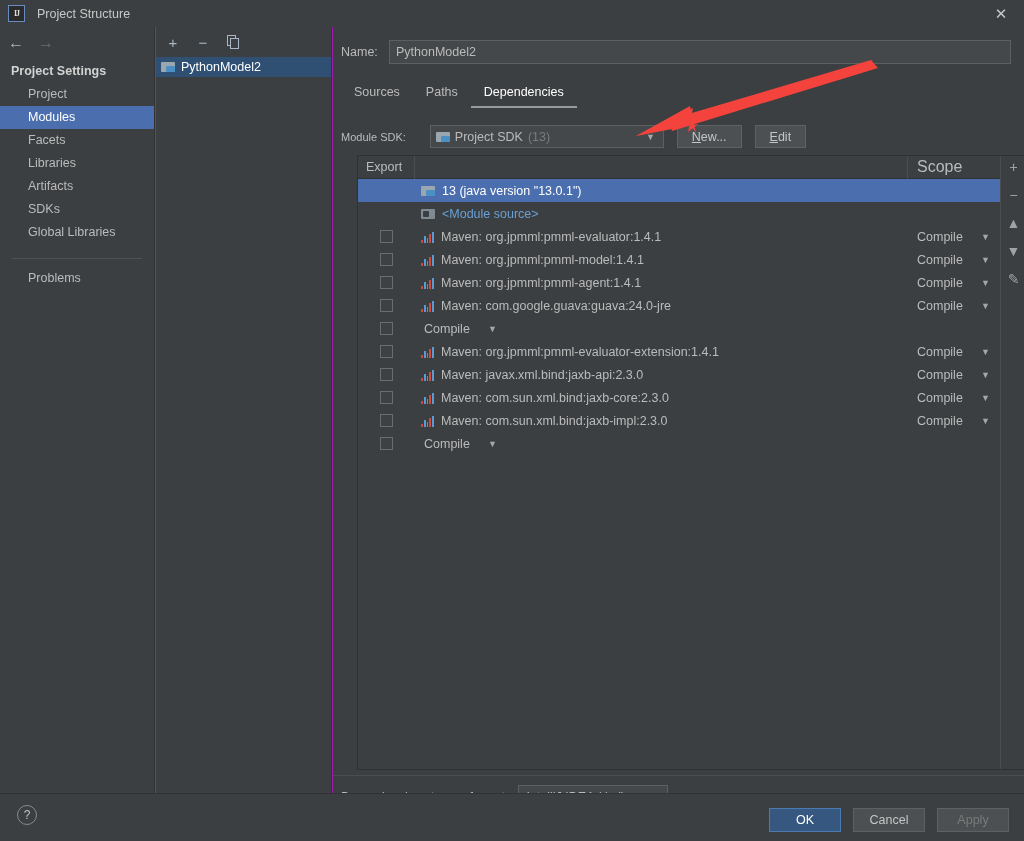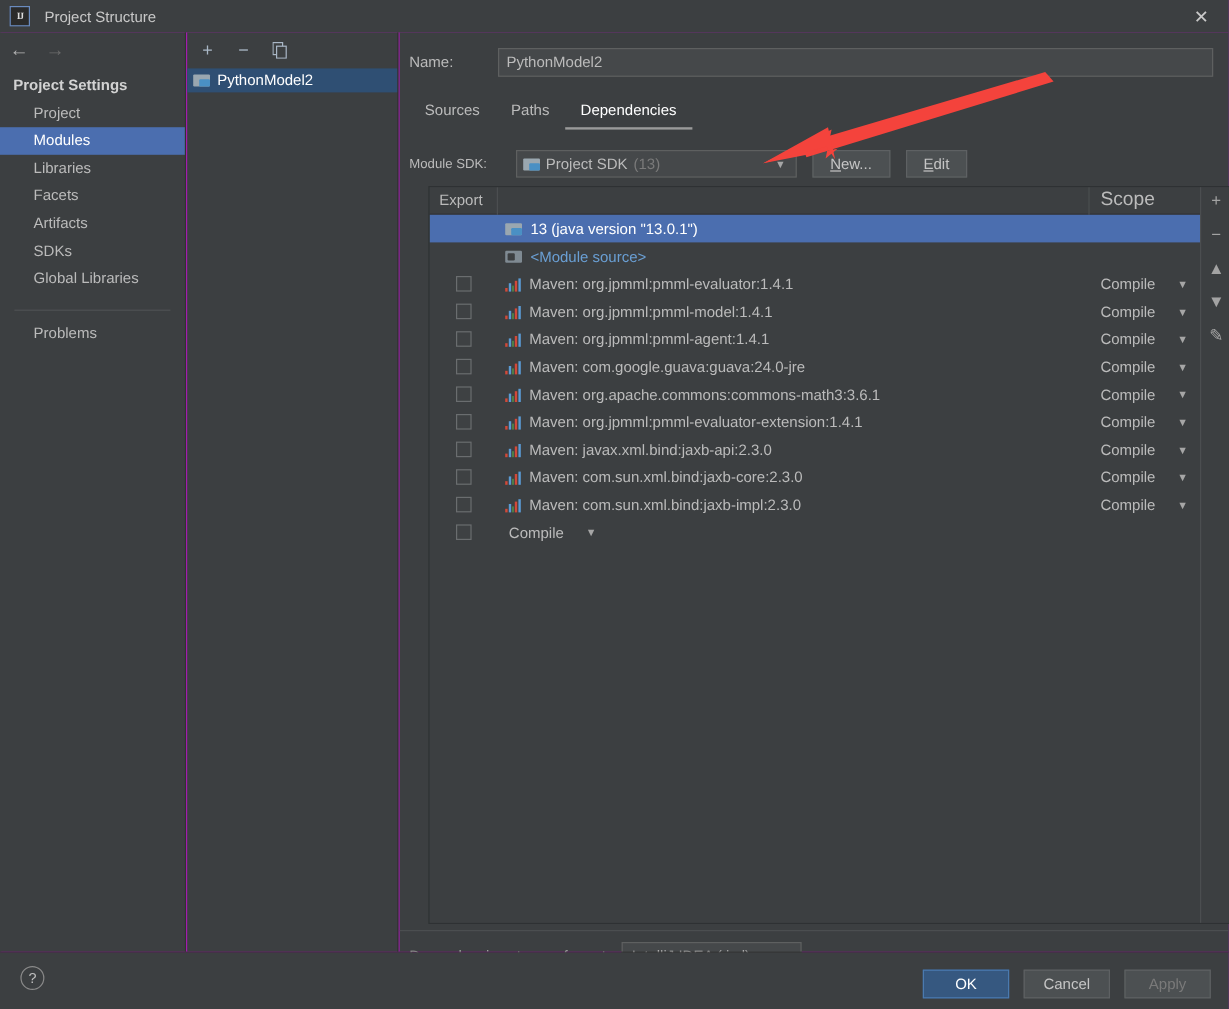--- a/index.html
+++ b/index.html
@@ -63,21 +63,21 @@
   .mod-list { background: #3c3f41; }
   .mod-row {
     height: 20px; display: flex; align-items: center; gap: 6px;
     padding-left: 5px; font-size: 12.5px; color: #bbbbbb;
   }
   .mod-row.sel { background: #2f4f73; color: #ffffff; }
 
   
   .content { position: absolute; left: 333px; top: 27px; width: 691px; height: 766px; background: #3c3f41; }
 
-  .name-row { display: flex; align-items: center; height: 24px; margin: 13px 13px 0 8px; gap: 26px; }
+  .name-row { display: flex; align-items: center; height: 24px; margin: 13px 13px 0 8px; }
   .name-label { width: 48px; font-size: 12.5px; color: #bbbbbb; }
   .name-field {
     flex: 1; height: 24px; background: #45484a; border: 1px solid #5e6060;
     color: #bbbbbb; font-size: 12.5px; line-height: 22px; padding-left: 6px;
   }
 
   .tabs { display: flex; margin: 16px 0 0 8px; gap: 0; }
   .tab {
     padding: 5px 13px 7px 13px; font-size: 12.5px; color: #bbbbbb;
     border-bottom: 2px solid transparent;
@@ -193,22 +193,22 @@
 
   <div class="nav">
     <div class="nav-arrows">
       <span class="arr">←</span>
       <span class="arr dis">→</span>
     </div>
 
     <div class="nav-group">Project Settings</div>
     <div class="nav-item">Project</div>
     <div class="nav-item sel">Modules</div>
+    <div class="nav-item">Facets</div>
     <div class="nav-item">Libraries</div>
-    <div class="nav-item">Facets</div>
     <div class="nav-item">Artifacts</div>
 
     <div class="nav-item">SDKs</div>
     <div class="nav-item">Global Libraries</div>
 
     <div class="nav-sep"></div>
     <div class="nav-item">Problems</div>
   </div>
 
   <div class="modpanel">
@@ -364,30 +364,20 @@
               </div>
               <div class="scope-cell">
                 <span class="scope-txt">Compile</span>
                 <span class="scope-caret">▼</span>
               </div>
             </div>
             <div class="trow">
               <div class="cb-cell">
                 <span class="cb"></span>
               </div>
-              <div class="name-cell">
-                <span class="ic ic-mvn">
-                  <i style="background:#d24939;height:3px"></i>
-                  <i style="background:#5b9bd5;height:7px"></i>
-                  <i style="background:#5ea84a;height:5px"></i>
-                  <i style="background:#d24939;height:9px"></i>
-                  <i style="background:#5b9bd5;height:11px"></i>
-                </span>
-                <span class="dep-label">Maven: org.apache.commons:commons-math3:3.6.1</span>
-              </div>
               <div class="scope-cell">
                 <span class="scope-txt">Compile</span>
                 <span class="scope-caret">▼</span>
               </div>
             </div>
             <div class="trow">
               <div class="cb-cell">
                 <span class="cb"></span>
               </div>
               <div class="name-cell">

